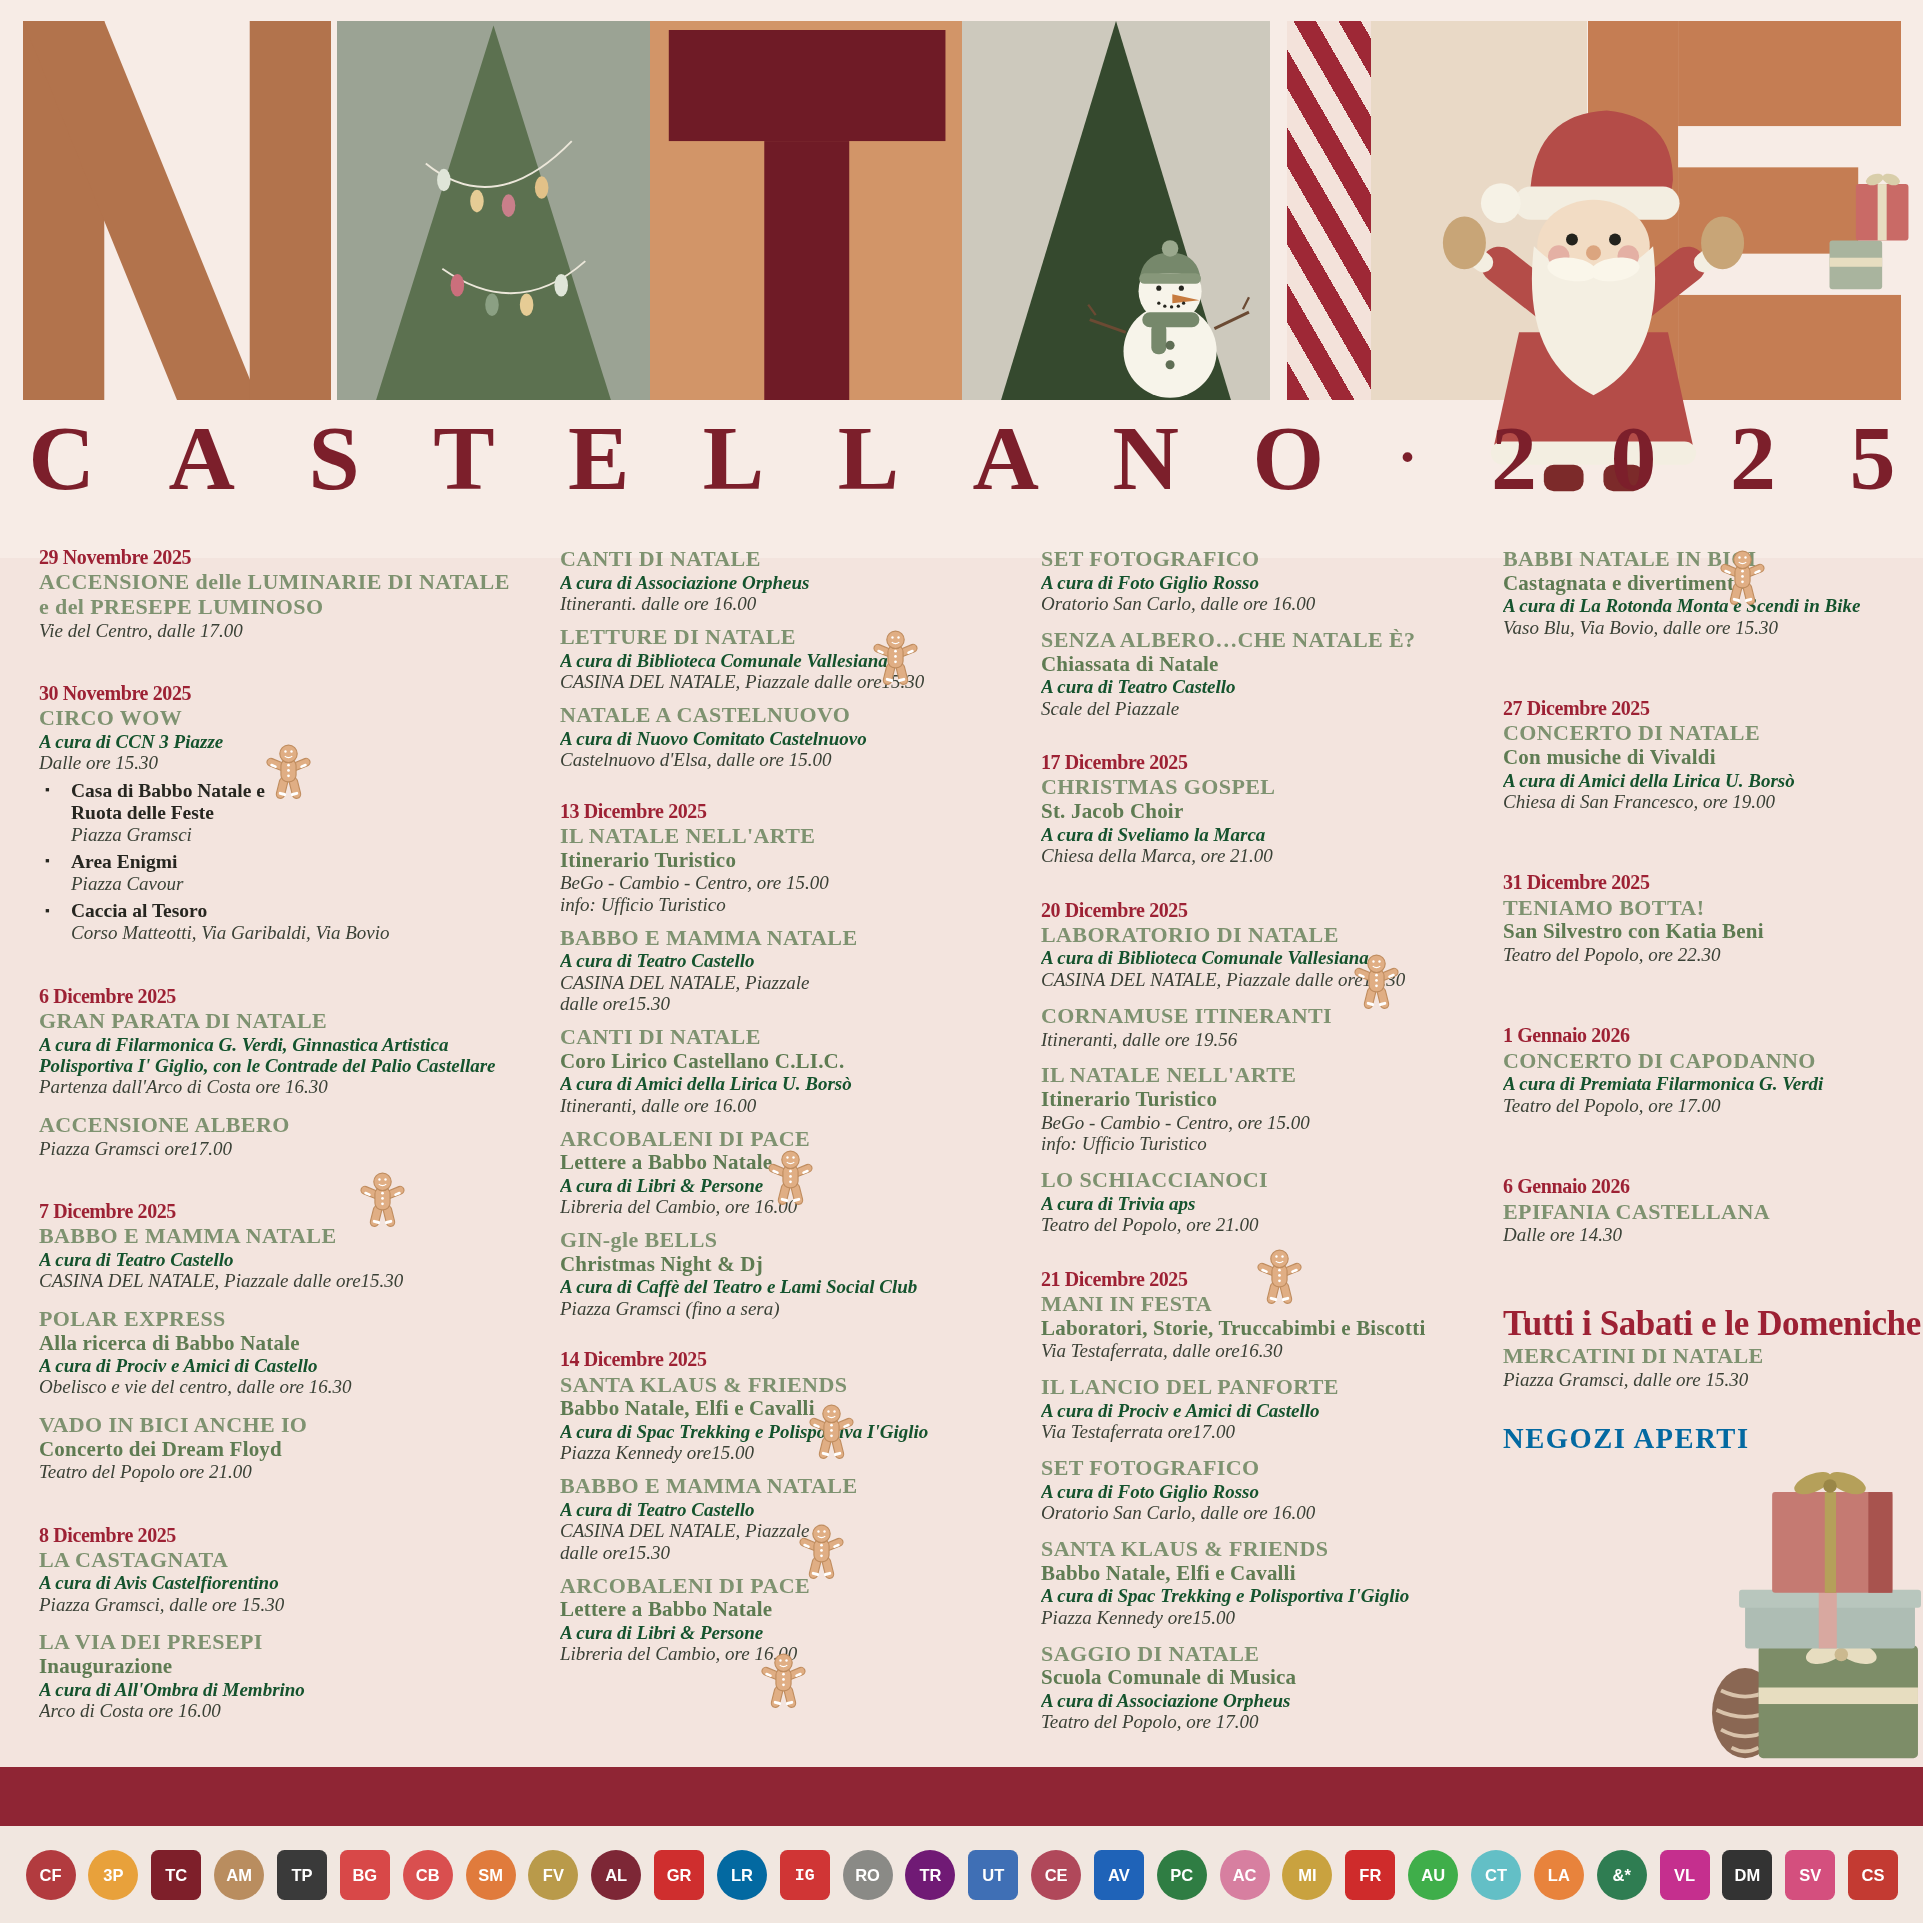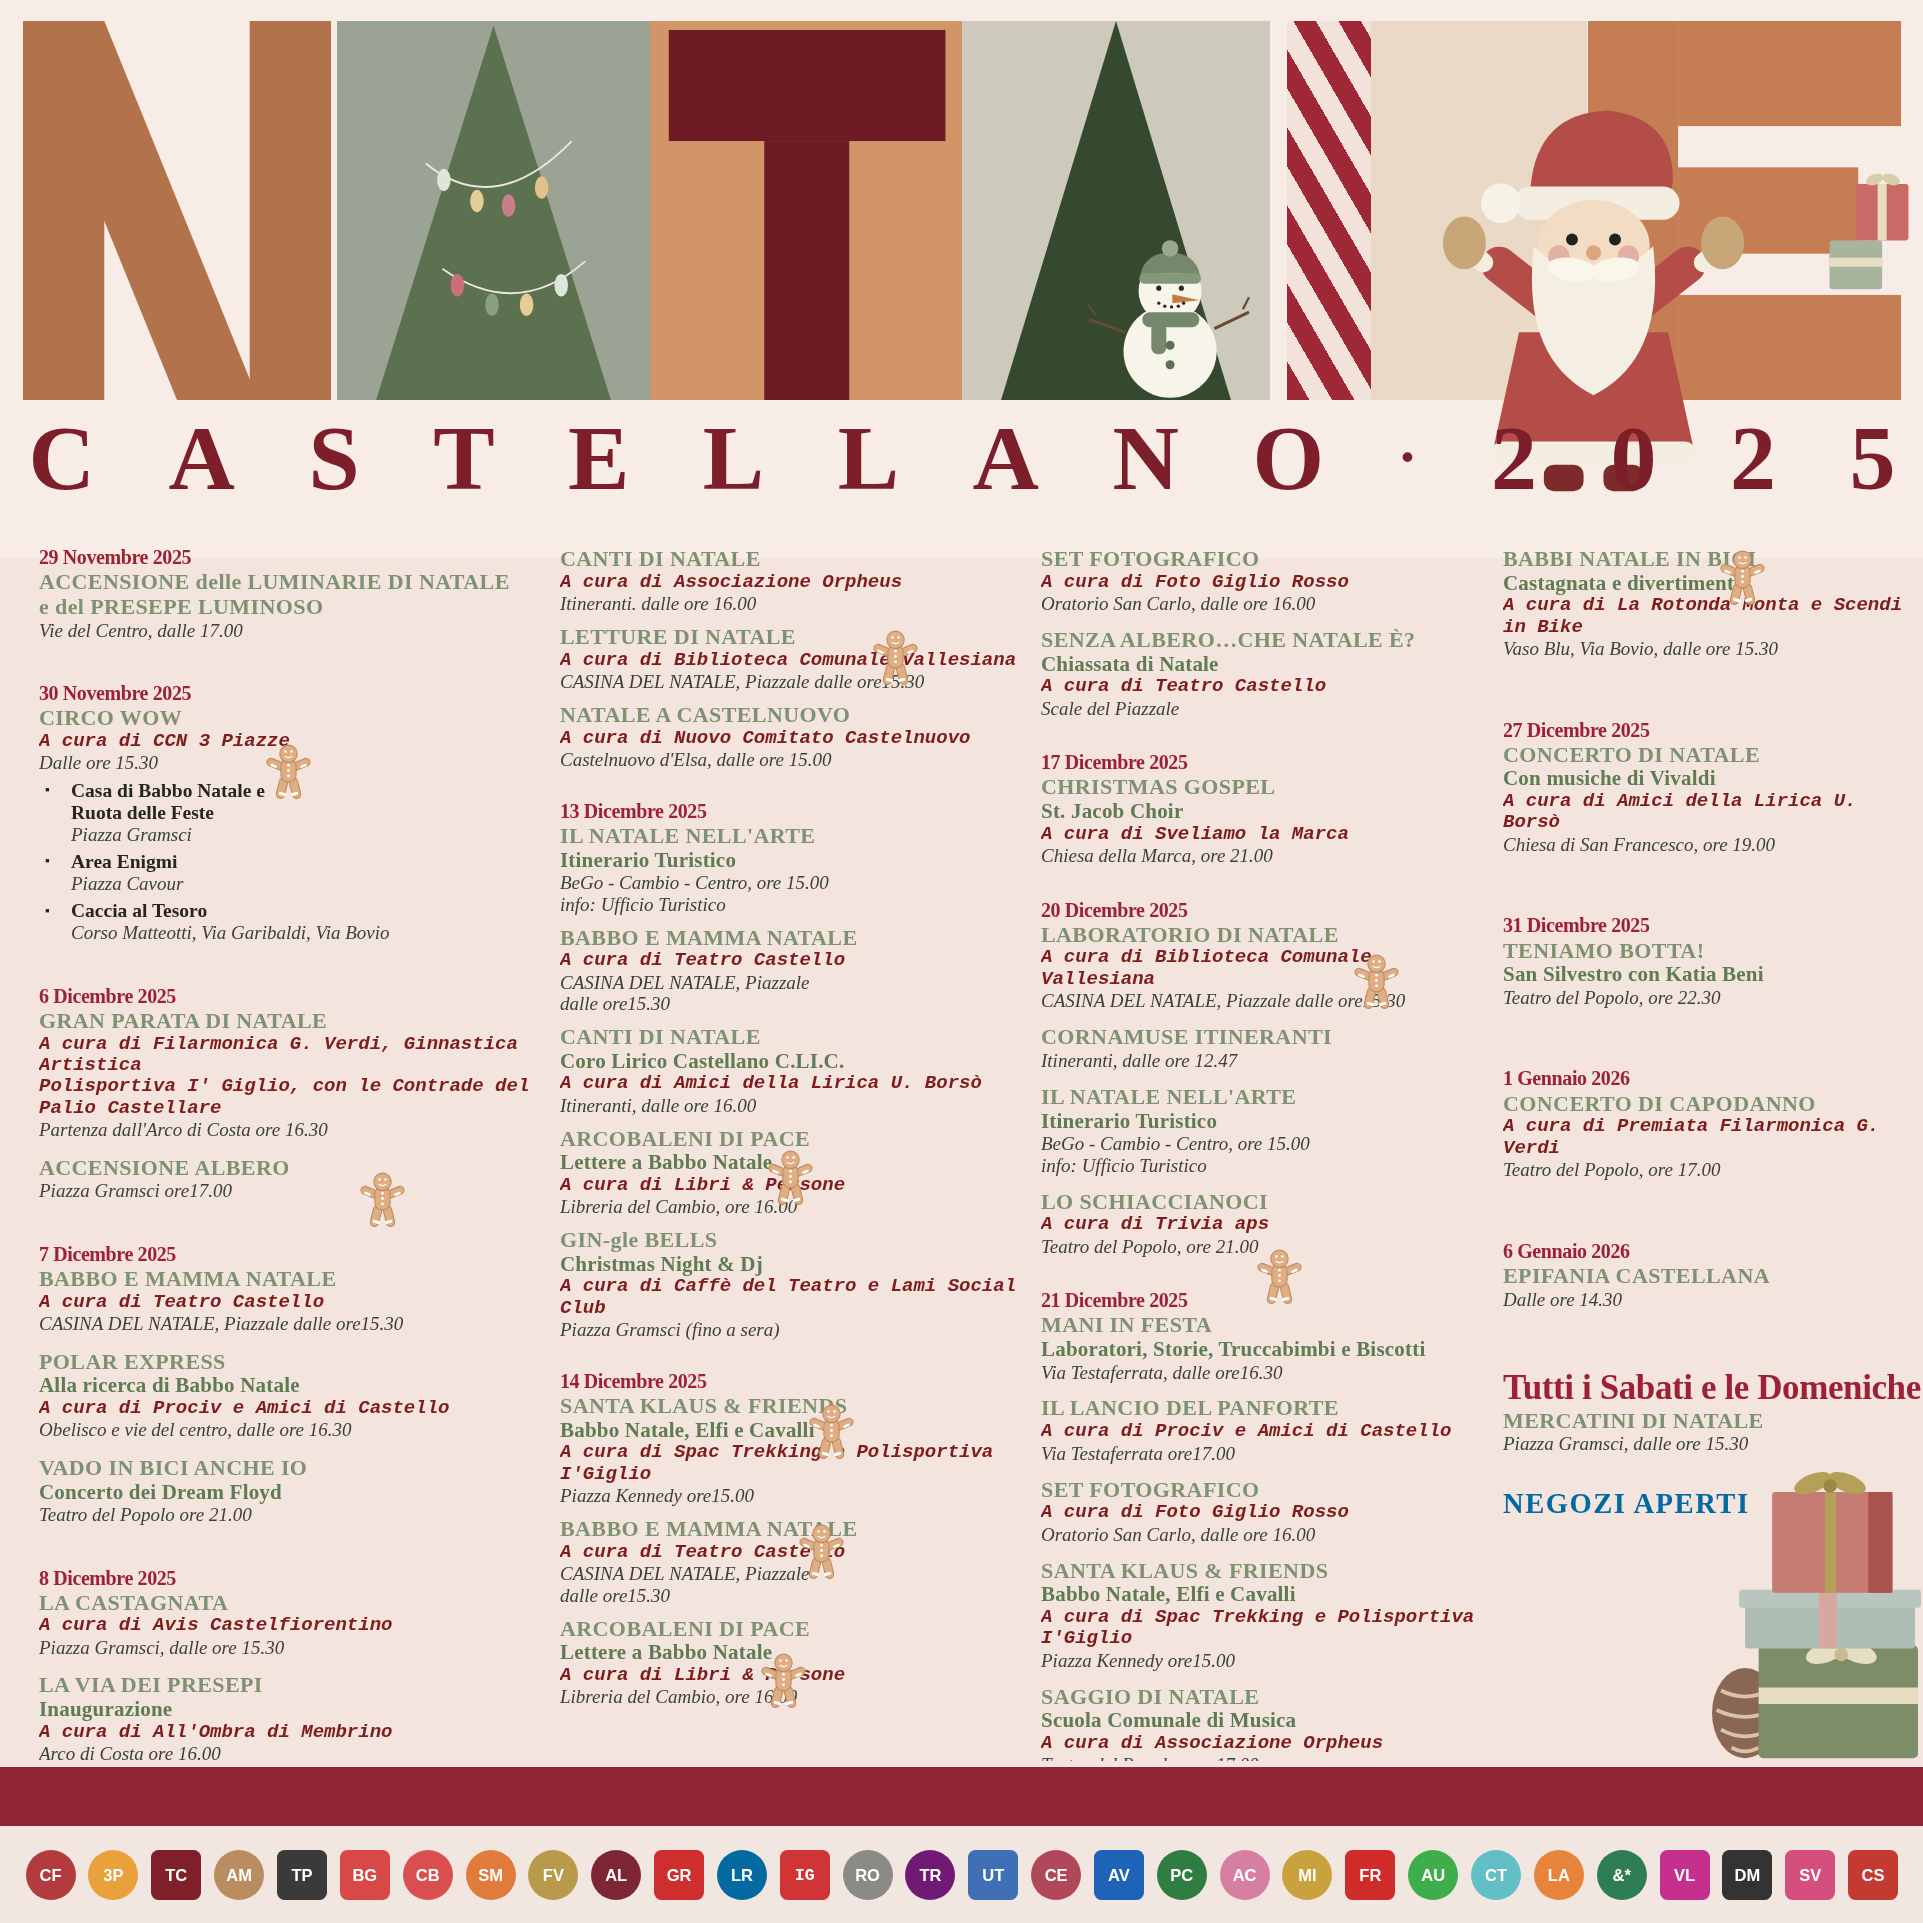--- a/index.html
+++ b/index.html
@@ -34,21 +34,21 @@
   .event:first-child{margin-top:0;}
   .col-0 .event{margin-top:15px;} .col-0 .event.dated{margin-top:42px;}
   .col-1 .event{margin-top:10.5px;} .col-1 .event.dated{margin-top:30px;}
   .col-2 .event{margin-top:13.5px;} .col-2 .event.dated{margin-top:33px;}
   .col-3 .event{margin-top:33px;} .col-3 .event.dated{margin-top:60px;}
   .col .event:first-child{margin-top:0;}
   .date{font-size:20px;line-height:1.05;font-weight:bold;color:#9d2134;letter-spacing:-0.4px;margin-bottom:2.3px;}
   .date.big{font-size:35px;line-height:1.04;}
   .title{font-size:22px;line-height:1.12;font-weight:bold;color:#7e9270;letter-spacing:0.4px;}
   .subtitle{font-size:21px;line-height:1.12;font-weight:bold;color:#5e7b52;letter-spacing:0.2px;}
-  .acura{font-size:19px;line-height:1.13;font-weight:bold;font-style:italic;color:#7f1d1d;font-family:Liberation Mono, monospace;}
+  .acura{font-size:19px;line-height:1.13;font-weight:bold;font-style:italic;color:#14532d;}
   .venue{font-size:19px;line-height:1.13;font-style:italic;color:#3a4136;}
   .bullet{margin-top:6px;}
   .bullet-line{font-size:19.5px;line-height:1.12;font-weight:bold;color:#262620;padding-left:32px;position:relative;}
   .bullet-line.first::before{content:"▪";position:absolute;left:6px;top:2.3px;font-size:13.5px;}
   .bullet-venue{font-size:19px;line-height:1.13;font-style:italic;color:#3a4136;padding-left:32px;}
   .negozi-evt .title{font-size:28.6px;color:#0369a1;letter-spacing:1.5px;}
   
   .gb{position:absolute;width:47px;height:59px;}
   .big-gifts{position:absolute;left:1706px;top:1465px;width:218px;height:301px;}
   
@@ -389,21 +389,21 @@
         <div class="venue">Chiesa della Marca, ore 21.00</div>
       </div>
       <div class="event dated">
         <div class="date">20 Dicembre 2025</div>
         <div class="title">LABORATORIO DI NATALE</div>
         <div class="acura">A cura di Biblioteca Comunale Vallesiana</div>
         <div class="venue">CASINA DEL NATALE, Piazzale dalle ore15.30</div>
       </div>
       <div class="event">
         <div class="title">CORNAMUSE ITINERANTI</div>
-        <div class="venue">Itineranti, dalle ore 12.47</div>
+        <div class="venue">Itineranti, dalle ore 19.56</div>
       </div>
       <div class="event">
         <div class="title">IL NATALE NELL'ARTE</div>
         <div class="subtitle">Itinerario Turistico</div>
         <div class="venue">BeGo - Cambio - Centro, ore 15.00</div>
         <div class="venue">info: Ufficio Turistico</div>
       </div>
       <div class="event">
         <div class="title">LO SCHIACCIANOCI</div>
         <div class="acura">A cura di Trivia aps</div>

